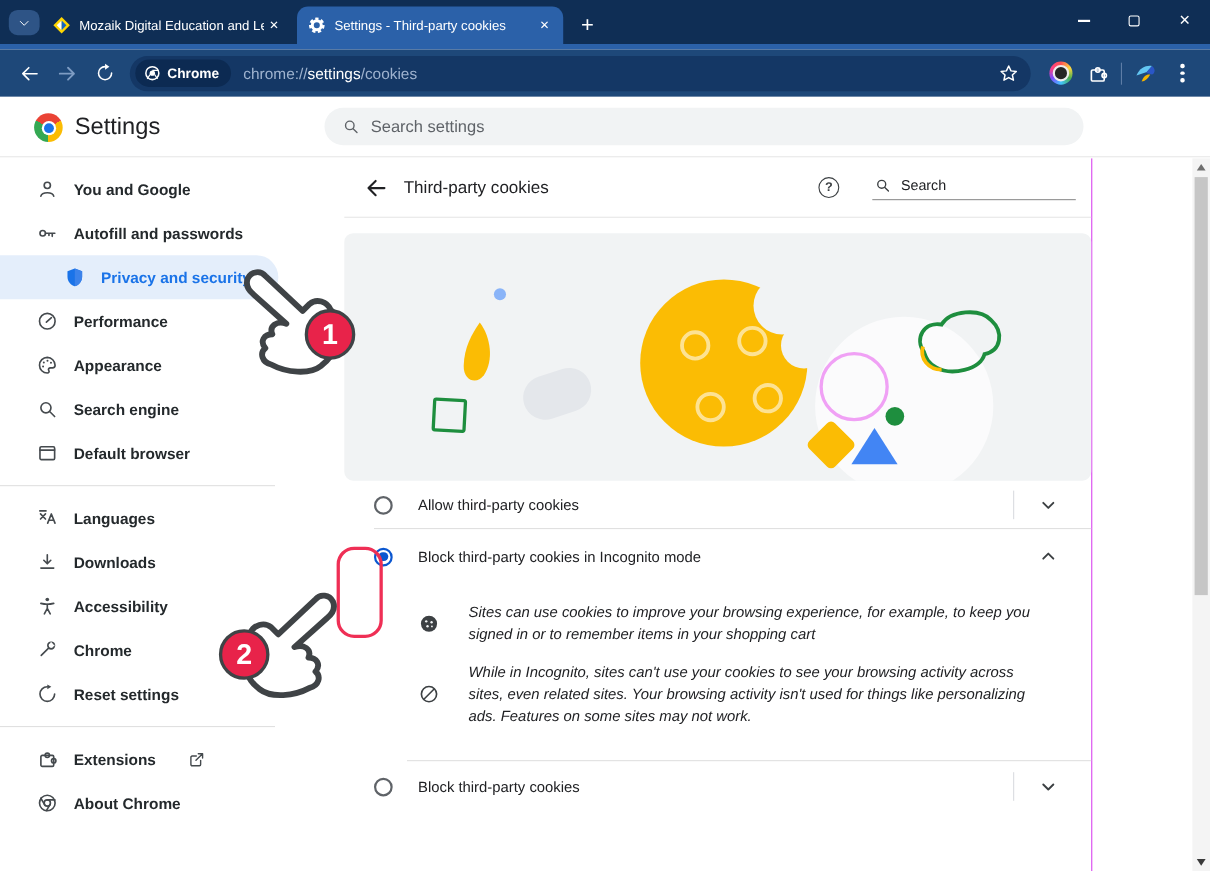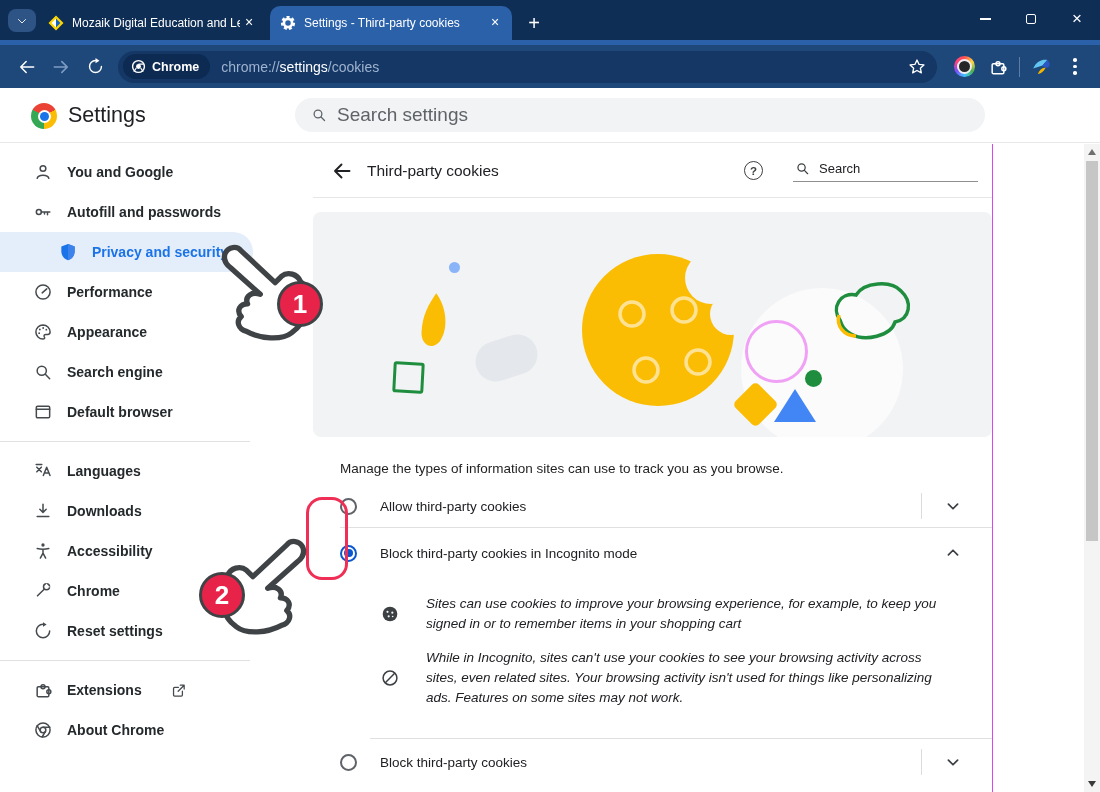--- a/index.html
+++ b/index.html
@@ -56,21 +56,21 @@
     border-bottom: 1px solid #e8e8e8; }
   .app-logo { position: absolute; left: 31px; top: 15px; width: 26px; height: 26px; border-radius: 50%;
     background: conic-gradient(from 60deg, #fbbc04 0 120deg, #34a853 120deg 240deg, #ea4335 240deg 360deg); }
   .app-logo::before { content:""; position: absolute; inset: 6.5px; border-radius: 50%; background: #fff; }
   .app-logo::after { content:""; position: absolute; inset: 8.5px; border-radius: 50%; background: #1a73e8; }
   .app-title { position: absolute; left: 68px; top: 0; height: 54px; line-height: 54px; font-size: 21.5px;
     color: #202124; }
   .settings-search { position: absolute; left: 295px; top: 10px; width: 690px; height: 34px;
     background: #f1f3f4; border-radius: 17px; display: flex; align-items: center; gap: 10px;
     padding: 0 16px; cursor: text; }
-  .settings-search .ph { font-size: 19px; color: #5f6368; }
+  .settings-search .ph { font-size: 15px; color: #5f6368; }
 
   
   .body { position: absolute; top: 144px; left: 0; right: 0; bottom: 0; display: flex; background: #fff; gap: 18px; }
 
   
   .sidebar { width: 295px; flex: 0 0 295px; padding-top: 8px; }
   .nav-item { height: 40px; display: flex; align-items: center; gap: 14px; padding-left: 33px;
     margin-right: 42px; border-radius: 0 20px 20px 0; font-size: 14px; font-weight: 600;
     color: #24292c; cursor: pointer; white-space: nowrap; }
   .nav-item.active { background: #e4eefb; color: #1a73e8; justify-content: center; }
@@ -423,21 +423,20 @@
           <circle cx="106" cy="60" r="12" fill="none" stroke="#fde293" stroke-width="3.5"></circle>
           <circle cx="68" cy="120" r="12" fill="none" stroke="#fde293" stroke-width="3.5"></circle>
           <circle cx="120" cy="112" r="12" fill="none" stroke="#fde293" stroke-width="3.5"></circle>
         </svg>
         <span class="sh pink-circle"></span>
         <span class="sh green-dot"></span>
         <span class="sh yellow-diamond"></span>
         <span class="sh blue-triangle"></span>
       </div>
 
-      <p class="intro">Manage the types of information sites can use to track you as you browse.</p>
 
       <div class="opt-row row-1">
         <span class="radio"></span>
         <span class="opt-label">Allow third-party cookies</span>
         <span class="vsep"></span>
         <svg class="chev" viewBox="0 0 24 24">
             <path d="M7,10 L12,15 L17,10" fill="none" stroke="#3c4043" stroke-width="1.9" stroke-linecap="round" stroke-linejoin="round"></path>
           </svg>
       </div>
 

